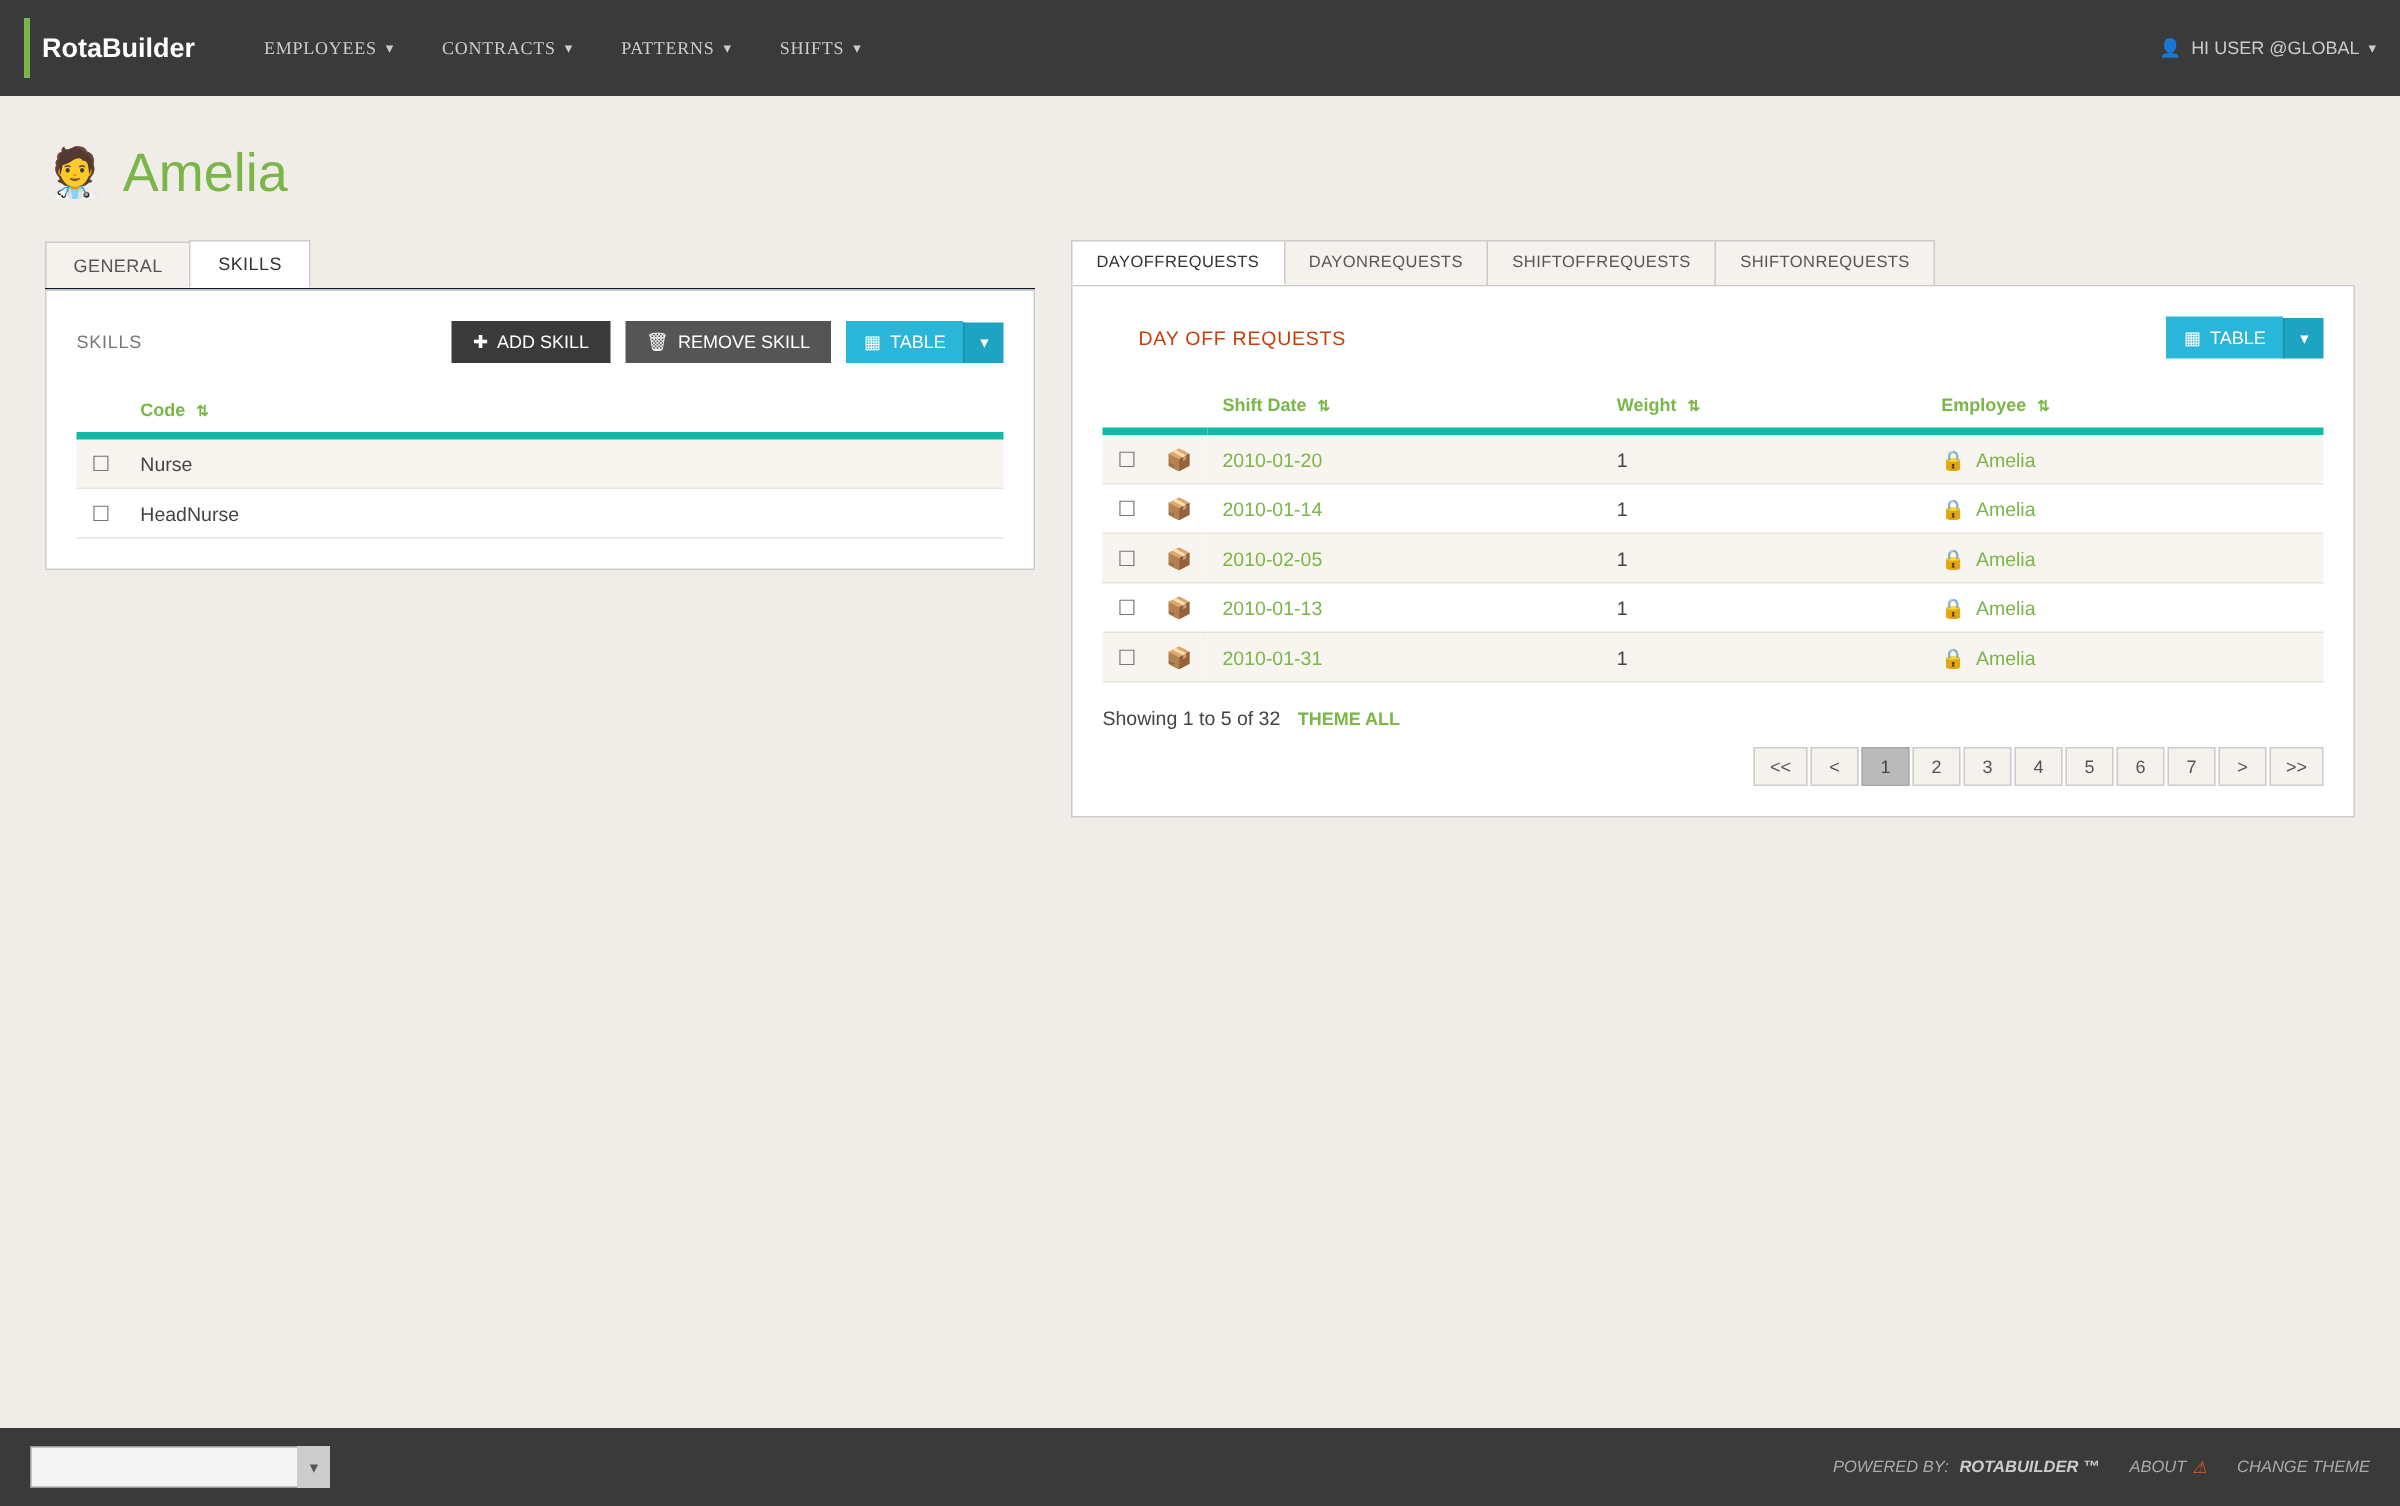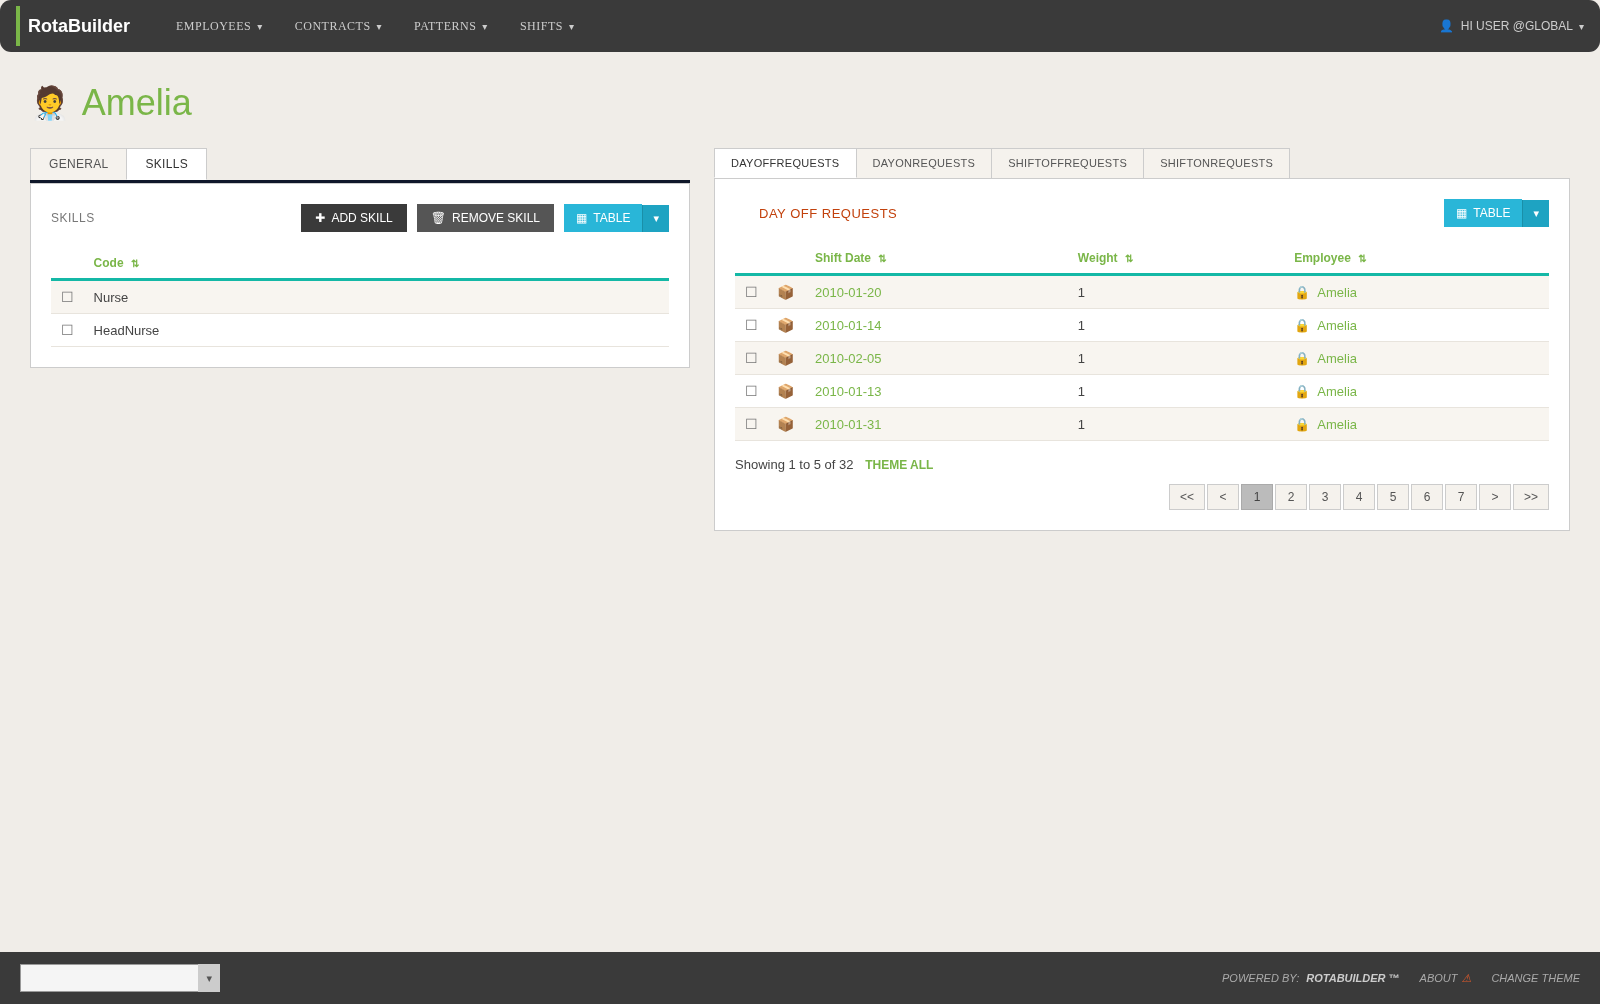--- a/index.html
+++ b/index.html
@@ -5,23 +5,22 @@
     * { box-sizing: border-box; margin: 0; padding: 0; }
     body { font-family: Arial, Helvetica, sans-serif; font-size: 13px; background: #f0ede8; min-height: 100vh; display: flex; flex-direction: column; }
 
     
     nav {
       background: #3a3a3a;
       color: #ccc;
       display: flex;
       align-items: center;
       padding: 0 16px;
-      height: 52px;
+      height: 64px;
       flex-shrink: 0;
-      border-radius: 11px;
     }
     .nav-brand {
       color: #fff;
       font-size: 18px;
       font-weight: bold;
       margin-right: 30px;
       display: flex;
       align-items: center;
       gap: 2px;
     }
@@ -83,22 +82,23 @@
       gap: 24px;
       align-items: flex-start;
     }
     .left-panel { flex: 0 0 660px; }
     .right-panel { flex: 1; }
 
     
     .tab-bar {
       display: flex;
       gap: 0;
-      border-bottom: 3px solid #0f172a;
+      border-bottom: 1px solid #0f172a;
       margin-bottom: 0;
+      align-items: center;
     }
     .tab {
       padding: 8px 18px;
       border: 1px solid #ccc;
       border-bottom: none;
       background: #f5f2ed;
       color: #555;
       cursor: pointer;
       font-size: 12px;
       text-transform: uppercase;
@@ -172,21 +172,21 @@
     }
 
     
     .data-table { width: 100%; border-collapse: collapse; }
     .data-table th {
       padding: 8px 10px;
       text-align: left;
       font-size: 12px;
       font-weight: bold;
       color: #7ab648;
-      border-bottom: 3px solid #14b8a6;
+      border-bottom: 5px solid #14b8a6;
       background: #fff;
     }
     .data-table th .sort-icon { color: #7ab648; margin-left: 4px; font-size: 10px; }
     .data-table td {
       padding: 8px 10px;
       border-bottom: 1px solid #e8e4dd;
       font-size: 13px;
       color: #444;
     }
     .data-table tr:nth-child(odd) td { background: #f8f5f0; }

